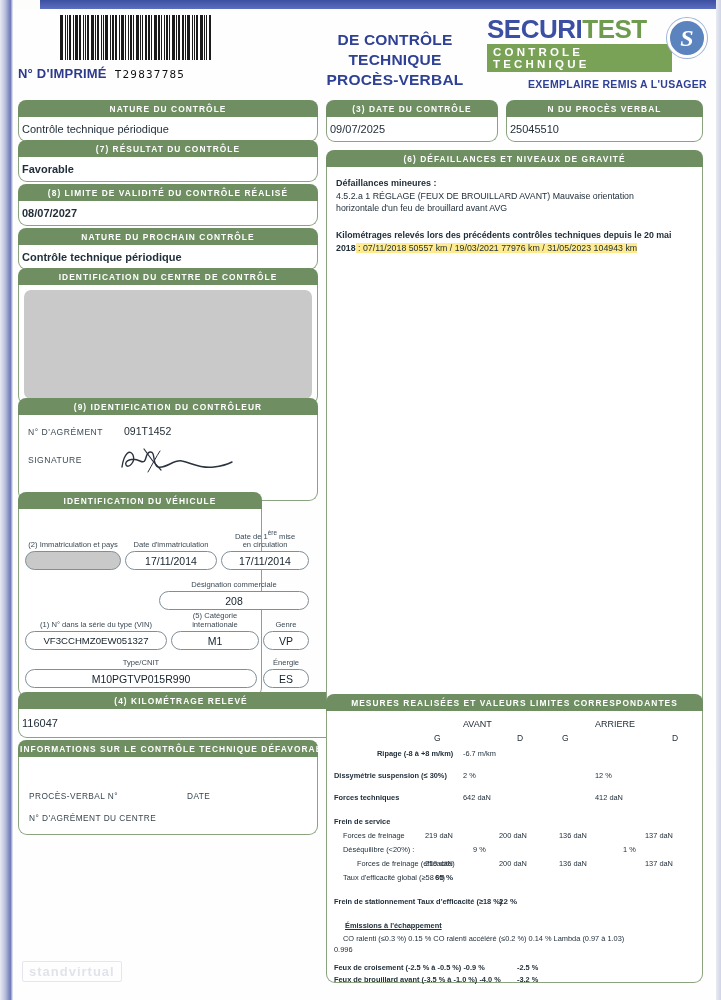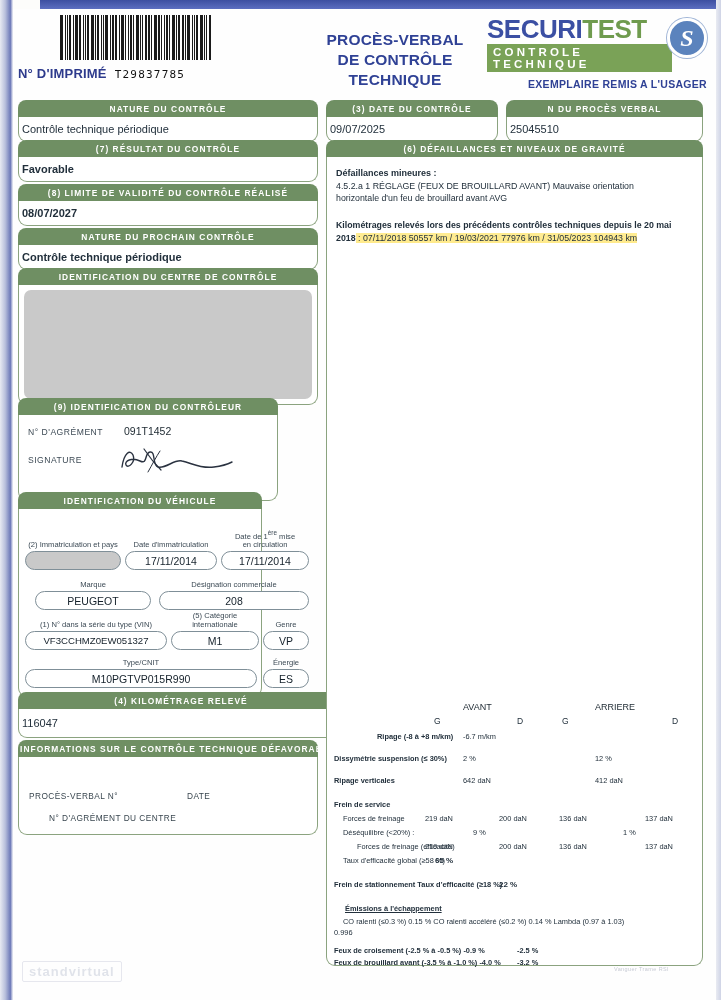--- a/index.html
+++ b/index.html
@@ -107,21 +107,21 @@
   
   .r1a { left:18px;  top:100px; width:300px; }
   .r1b { left:326px; top:100px; width:172px; }
   .r1c { left:506px; top:100px; width:197px; }
 
   
   .l-res  { left:18px; top:140px;  width:300px; }
   .l-lim  { left:18px; top:184px;  width:300px; }
   .l-nat  { left:18px; top:228px;  width:300px; }
   .l-cen  { left:18px; top:268px;  width:300px; }
-  .l-ctr  { left:18px; top:398px;  width:260px; }
+  .l-ctr  { left:18px; top:398px;  width:300px; }
   .l-veh  { left:18px; top:492px;  width:244px; }
   .l-km   { left:18px; top:692px;  width:326px; }
   .l-inf  { left:18px; top:740px;  width:300px; }
 
   .redacted {
     background:#c9c9c9; border-radius:7px;
   }
 
   
   .ctrl-body { height:86px; position:relative; text-align:left; }
@@ -155,21 +155,21 @@
   
   .km-val { padding:8px 3px; font-size:11px; }
 
   
   .inf-body { height:78px; position:relative; text-align:left; }
   .inf-l {
     position:absolute; font-size:8.3px; color:#39464f; letter-spacing:.45px;
   }
 
   
-  .r-def { left:326px; top:140px; width:377px; }
+  .r-def { left:326px; top:150px; width:377px; }
   .def-body {
     height:548px; text-align:left; padding:10px 9px; position:relative;
     font-size:8.6px; color:#22303c; line-height:1.45;
   }
   .def-t1 { font-weight:bold; font-size:9px; }
   .def-t2 { font-size:8.8px; }
   .def-km { margin-top:14px; font-weight:bold; font-size:8.8px; line-height:1.5; }
   .hl {
     background:linear-gradient(180deg, rgba(255,225,80,.62), rgba(255,226,95,.72));
     font-weight:normal;
@@ -272,22 +272,22 @@
       <i style="left: 140px; width: 3px;"></i>
       <i style="left: 144px; width: 1px;"></i>
       <i style="left: 146px; width: 1px;"></i>
       <i style="left: 149px; width: 2px;"></i>
     </div>
   <div class="imprime">
     <span>N° D'IMPRIMÉ</span><span class="num">T29837785</span>
   </div>
 
   <div class="doc-title">
+    <div>DE CONTRÔLE TECHNIQUE</div>
     <div>PROCÈS-VERBAL</div>
-    <div>DE CONTRÔLE TECHNIQUE</div>
   </div>
 
   <div class="logo">
     <div class="word"><span class="w1">SECURI</span><span class="w2">TEST</span></div>
     <div class="bar">CONTROLE TECHNIQUE</div>
     <div class="mark">
         <span>S</span>
       </div>
   </div>
   <div class="exemplaire">EXEMPLAIRE REMIS A L'USAGER</div>
@@ -353,24 +353,20 @@
         <div class="cap">Date d'immatriculation</div>
         <div class="pill">17/11/2014</div>
       </div>
       <div class="f" style="left:202px;top:12px;width:88px;">
         <div class="cap two" style="height:30px;align-items:flex-end;">
           <span><span>Date de 1</span><sup>ère</sup><span> mise</span><br><span>en circulation</span></span>
         </div>
         <div class="pill">17/11/2014</div>
       </div>
 
-      <div class="f" style="left:16px;top:62px;width:116px;">
-        <div class="cap">Marque</div>
-        <div class="pill">PEUGEOT</div>
-      </div>
       <div class="f" style="left:140px;top:62px;width:150px;">
         <div class="cap">Désignation commerciale</div>
         <div class="pill">208</div>
       </div>
 
       <div class="f" style="left:6px;top:102px;width:142px;">
         <div class="cap">(1) N° dans la série du type (VIN)</div>
         <div class="pill small">VF3CCHMZ0EW051327</div>
       </div>
       <div class="f" style="left:152px;top:102px;width:88px;">
@@ -401,55 +397,56 @@
   <div class="box l-km">
     <div class="hd">(4) KILOMÉTRAGE RELEVÉ</div>
     <div class="bd km-val">116047</div>
   </div>
 
   <div class="box l-inf">
     <div class="hd">INFORMATIONS SUR LE CONTRÔLE TECHNIQUE DÉFAVORABLE</div>
     <div class="bd inf-body">
       <div class="inf-l" style="left:10px;top:34px;">PROCÈS-VERBAL N°</div>
       <div class="inf-l" style="left:168px;top:34px;">DATE</div>
-      <div class="inf-l" style="left:10px;top:56px;margin-left:20px;">N° D'AGRÉMENT DU CENTRE</div>
+      <div class="inf-l" style="left:10px;top:56px;">N° D'AGRÉMENT DU CENTRE</div>
     </div>
   </div>
 
   <div class="box r-def">
     <div class="hd">(6) DÉFAILLANCES ET NIVEAUX DE GRAVITÉ</div>
     <div class="bd def-body">
       <div class="def-t1">Défaillances mineures :</div>
       <div class="def-t2">4.5.2.a 1  RÉGLAGE (FEUX DE BROUILLARD AVANT)   Mauvaise orientation</div>
       <div class="def-t2">horizontale d'un feu de brouillard avant AVG</div>
       <div class="def-km">
         <div>Kilométrages relevés lors des précédents contrôles techniques depuis le 20 mai</div>
         <div><span>2018</span><span class="hl"> : 07/11/2018  50557 km / 19/03/2021  77976 km / 31/05/2023  104943 km</span></div>
       </div>
     </div>
   </div>
 
   <div class="box r-mes">
+    <div class="hd">MESURES REALISÉES ET VALEURS LIMITES CORRESPONDANTES</div>
     <div class="bd mes-body">
 
       <div class="m hdr" style="left:136px;top:8px;">AVANT</div>
       <div class="m hdr" style="left:268px;top:8px;">ARRIERE</div>
       <div class="m col" style="left:107px;top:22px;">G</div>
       <div class="m col" style="left:190px;top:22px;">D</div>
       <div class="m col" style="left:235px;top:22px;">G</div>
       <div class="m col" style="left:345px;top:22px;">D</div>
 
       <div class="m b" style="left:7px;top:38px;padding-left:43px;">Ripage (-8 à +8 m/km)</div>
       <div class="m" style="left:136px;top:38px;">-6.7 m/km</div>
 
       <div class="m b" style="left:7px;top:60px;">Dissymétrie suspension (≤ 30%)</div>
       <div class="m" style="left:136px;top:60px;">2 %</div>
       <div class="m" style="left:268px;top:60px;">12 %</div>
 
-      <div class="m b" style="left:7px;top:82px;">Ripage verticales</div>
+      <div class="m b" style="left:7px;top:82px;">Forces techniques</div>
       <div class="m" style="left:136px;top:82px;">642 daN</div>
       <div class="m" style="left:268px;top:82px;">412 daN</div>
 
       <div class="m b" style="left:7px;top:106px;">Frein de service</div>
 
       <div class="m" style="left:16px;top:120px;">Forces de freinage</div>
       <div class="m" style="left:98px;top:120px;">219 daN</div>
       <div class="m" style="left:172px;top:120px;">200 daN</div>
       <div class="m" style="left:232px;top:120px;">136 daN</div>
       <div class="m" style="left:318px;top:120px;">137 daN</div>

